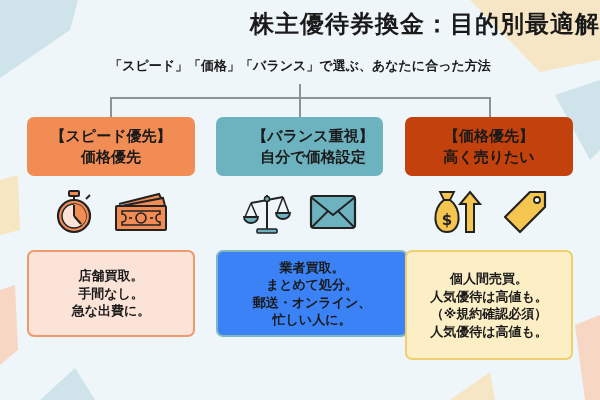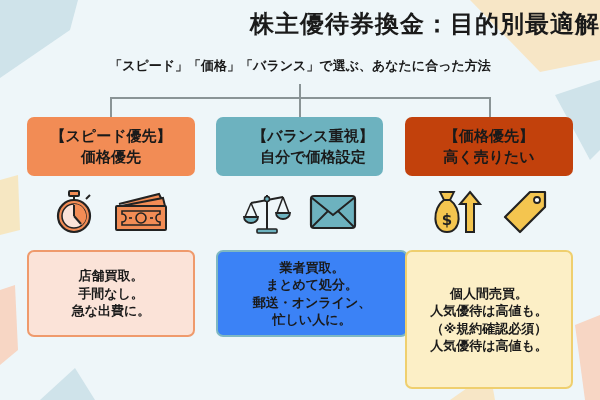--- a/index.html
+++ b/index.html
@@ -104,18 +104,18 @@
     <path d="M10 4 L24 4 L20 12 L14 12 Z" fill="#f4c54f" stroke="#222" stroke-width="1.8"></path>
     <path d="M14 12 C2 20 2 44 17 44 C32 44 32 20 20 12 Z" fill="#f4c54f" stroke="#222" stroke-width="2"></path>
     <text x="17" y="37" text-anchor="middle" font-size="15" font-weight="bold" fill="#222" font-family="DejaVu Sans, sans-serif">$</text>
     <path d="M40 4 L50 16 L44 16 L44 44 L36 44 L36 16 L30 16 Z" fill="#f4c54f" stroke="#222" stroke-width="2"></path>
   </svg>
   <svg width="46" height="46" viewBox="0 0 46 46">
     <path d="M28 3 L43 3 L43 18 L18 43 L3 28 Z" fill="#f4c54f" stroke="#222" stroke-width="2.2" stroke-linejoin="round"></path>
     <circle cx="35" cy="11" r="3" fill="#fff" stroke="#222" stroke-width="1.8"></circle>
   </svg>
 </div>
-<div class="body" style="left:405px;width:168px;height:139px;background:#fcefc6;border-color:#efcf6e;">
+<div class="body" style="left:405px;width:168px;height:110px;background:#fcefc6;border-color:#efcf6e;">
   <span>個人間売買。</span>
   <span>人気優待は高値も。</span>
   <span>（※規約確認必須）</span>
   <span>人気優待は高値も。</span>
 </div>
 
 </body></html>

